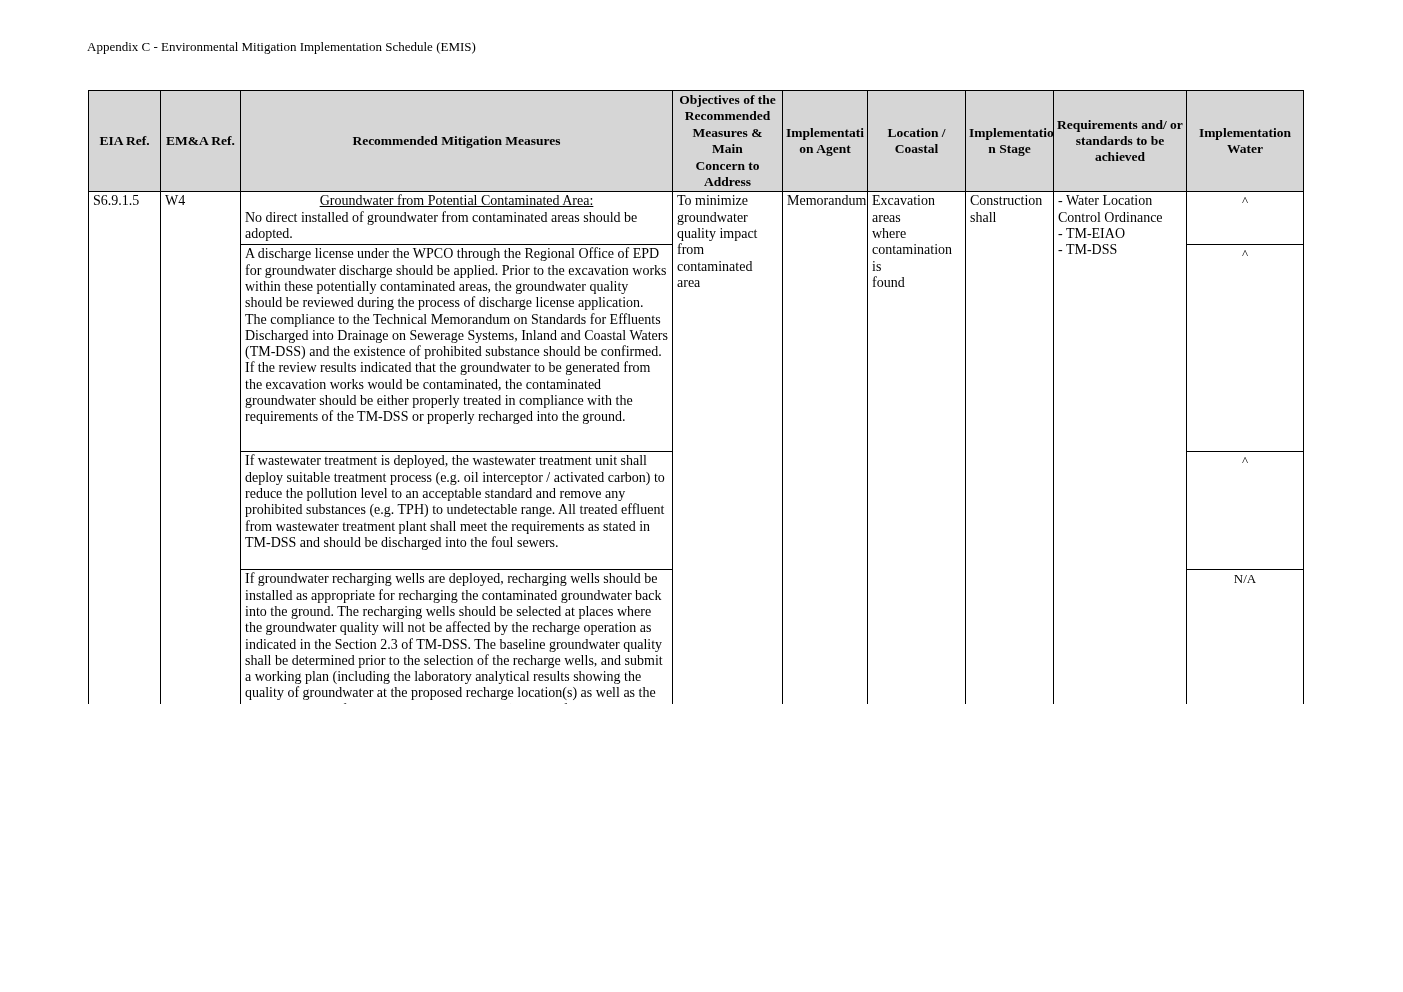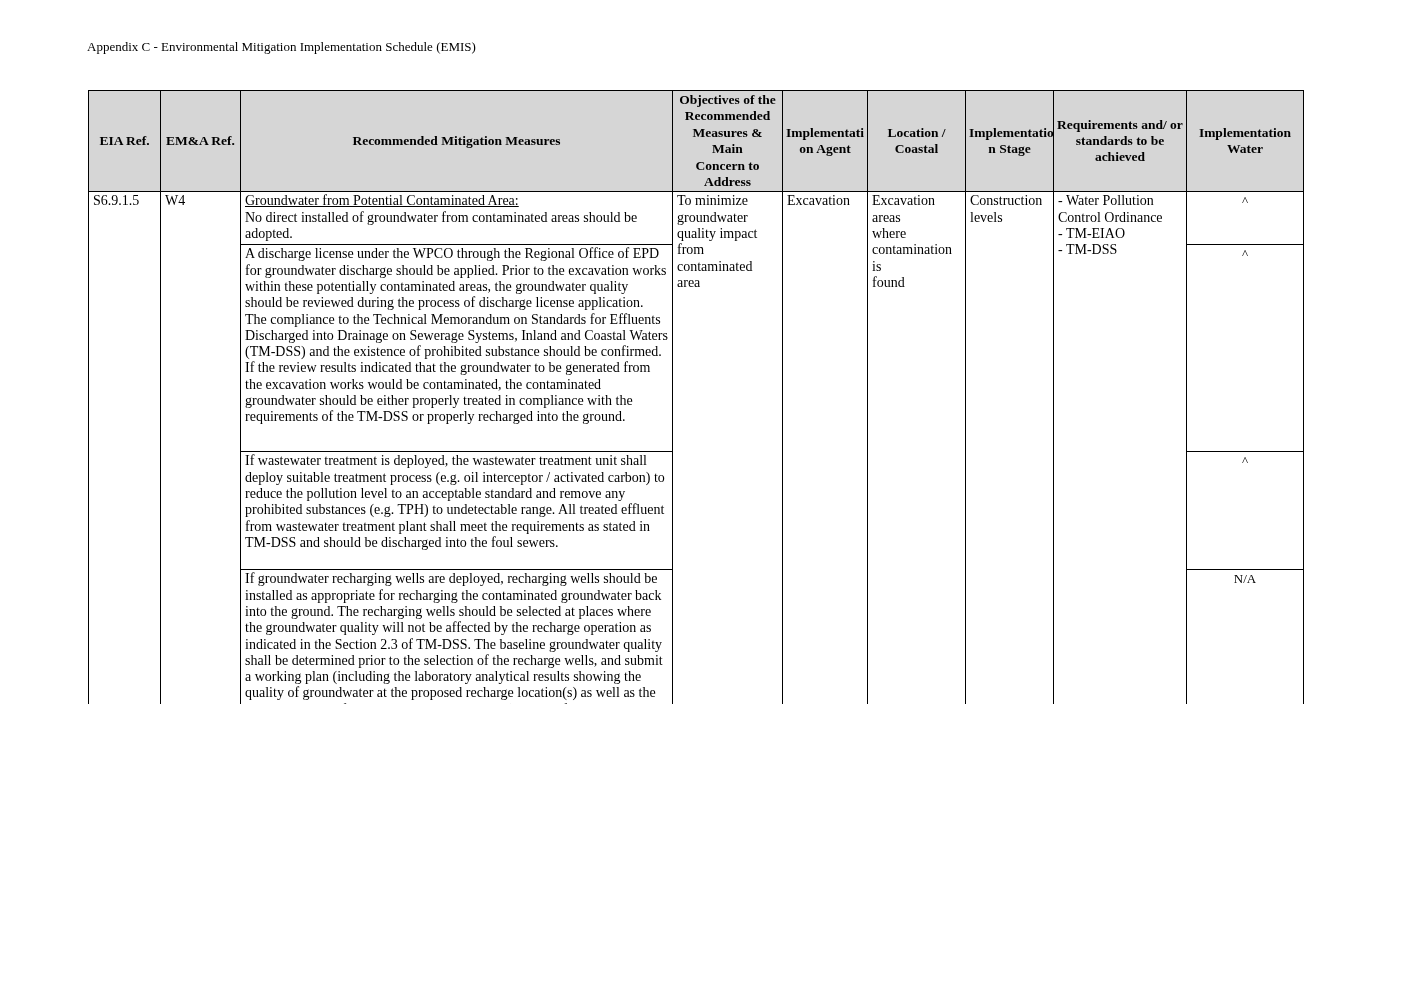--- a/index.html
+++ b/index.html
@@ -52,21 +52,21 @@
     padding: 1px 4px 2px 4px;
     text-align: left;
   }
   thead tr { height: 82px; }
   tr.r0 { height: 46px; }
   tr.r1 { height: 207px; }
   tr.r2 { height: 118px; }
   tr.r3 { height: 237px; }
   .preline { white-space: pre-line; }
   .c-center { text-align: center; }
-  .underline { text-decoration: underline; }
+  .underline { text-decoration: underline; text-align: center; }
   td.status {
     text-align: center;
     font-size: 13px;
   }
   .footer-page-number {
     position: absolute;
     top: 931px;
     left: 0;
     width: 1403px;
     text-align: center;
@@ -126,28 +126,28 @@
         <td rowspan="4" class="c-center">S6.9.1.5</td>
         <td rowspan="4" class="c-center">W4</td>
         <td class="measure">
           <div class="underline">Groundwater from Potential Contaminated Area:</div>
           <div>No direct installed of groundwater from contaminated areas should be adopted.</div>
         </td>
         <td rowspan="4" class="preline">To minimize
 groundwater
 quality impact from
 contaminated area</td>
-        <td rowspan="4" class="preline c-center">Excavation</td>
+        <td rowspan="4" class="preline c-center">Memorandum</td>
         <td rowspan="4" class="preline c-center">Excavation areas
 where
 contamination is
 found</td>
         <td rowspan="4" class="preline c-center">Construction
-levels</td>
-        <td rowspan="4" class="preline">- Water Pollution
+shall</td>
+        <td rowspan="4" class="preline">- Water Location
 Control Ordinance
 - TM-EIAO
 - TM-DSS</td>
         <td class="status">^</td>
       </tr>
       <tr class="r1">
         <td class="measure">A discharge license under the WPCO through the Regional Office of EPD for groundwater discharge should be applied. Prior to the excavation works within these potentially contaminated areas, the groundwater quality should be reviewed during the process of discharge license application. The compliance to the Technical Memorandum on Standards for Effluents Discharged into Drainage on Sewerage Systems, Inland and Coastal Waters (TM-DSS) and the existence of prohibited substance should be confirmed. If the review results indicated that the groundwater to be generated from the excavation works would be contaminated, the contaminated groundwater should be either properly treated in compliance with the requirements of the TM-DSS or properly recharged into the ground.</td>
         <td class="status">^</td>
       </tr>
       <tr class="r2">

